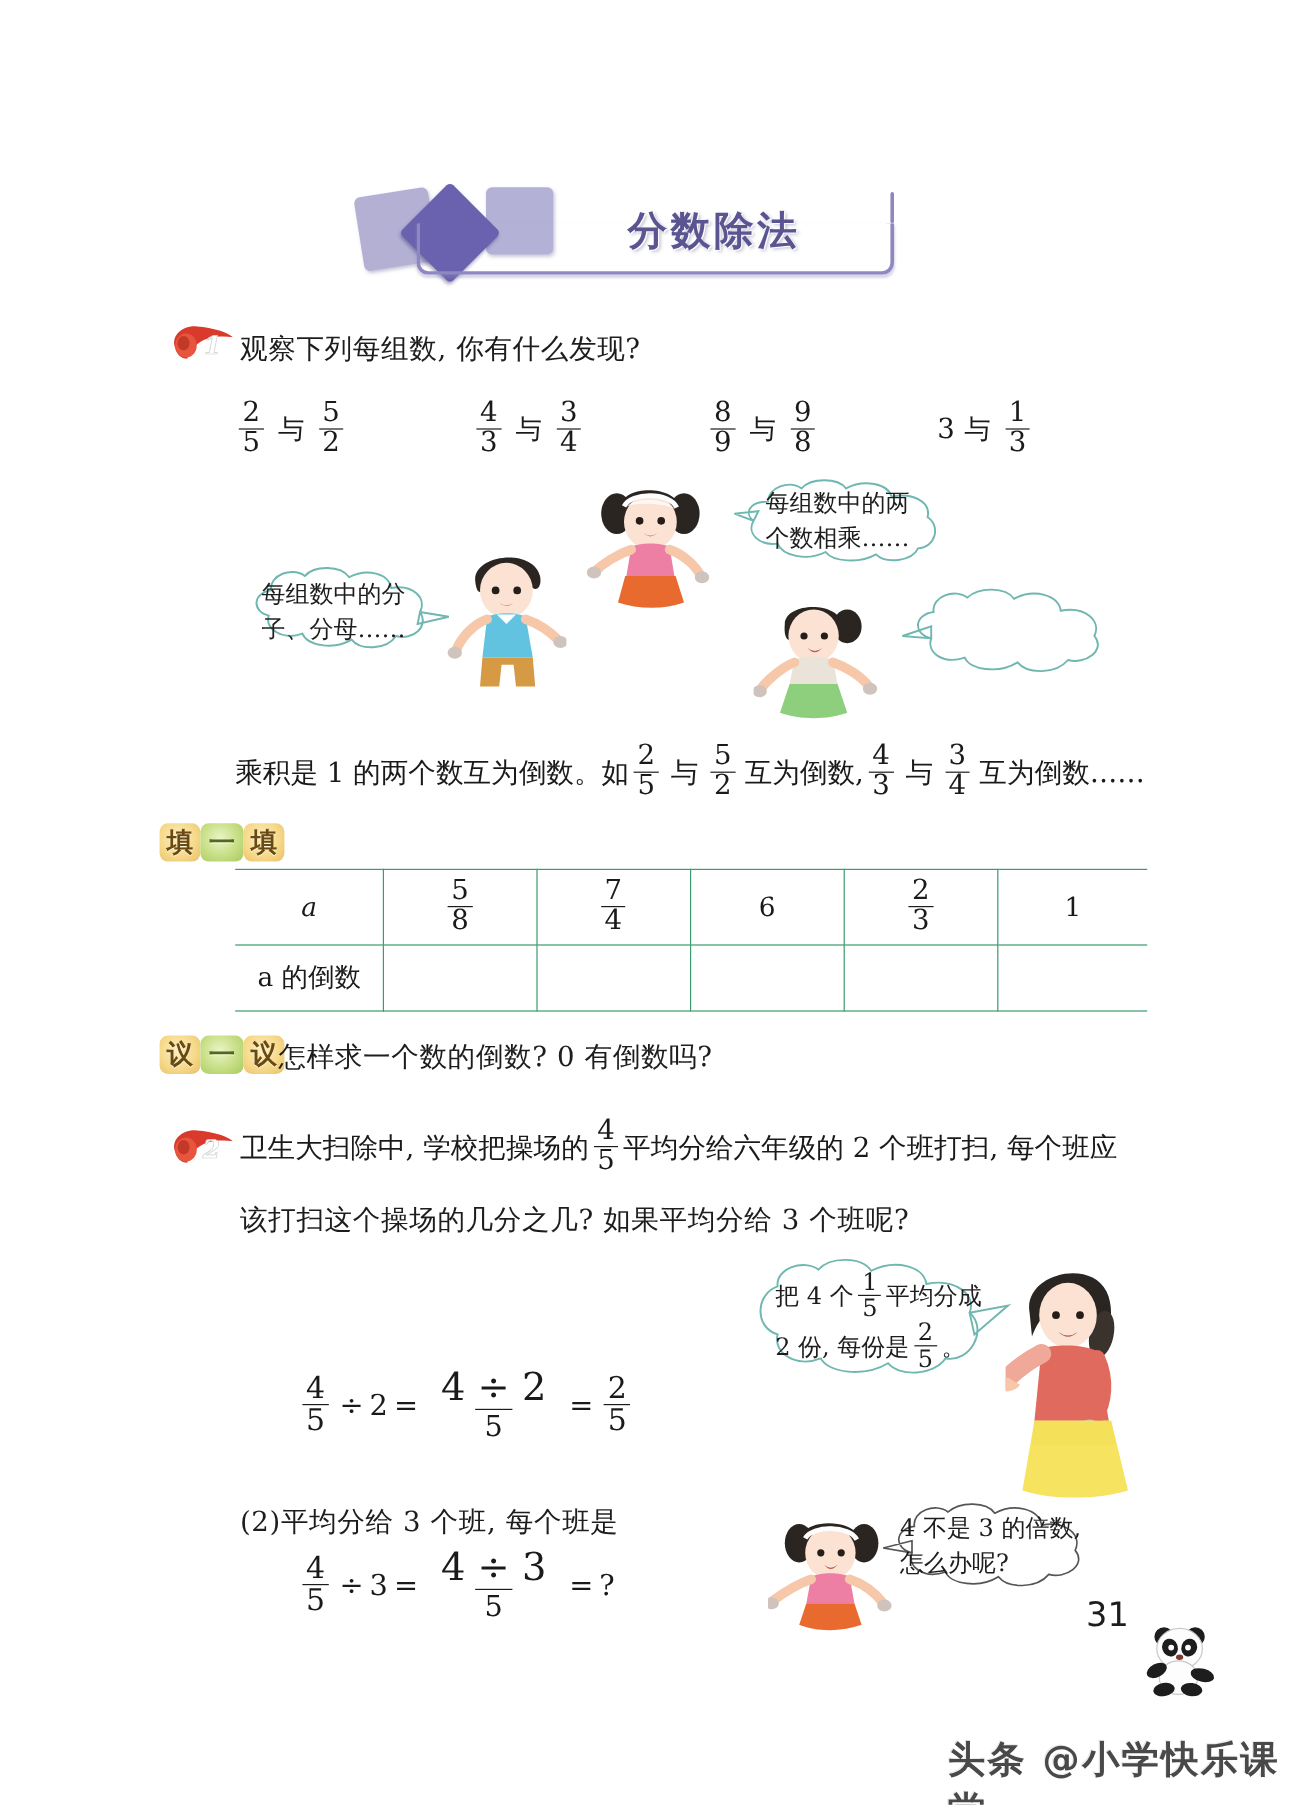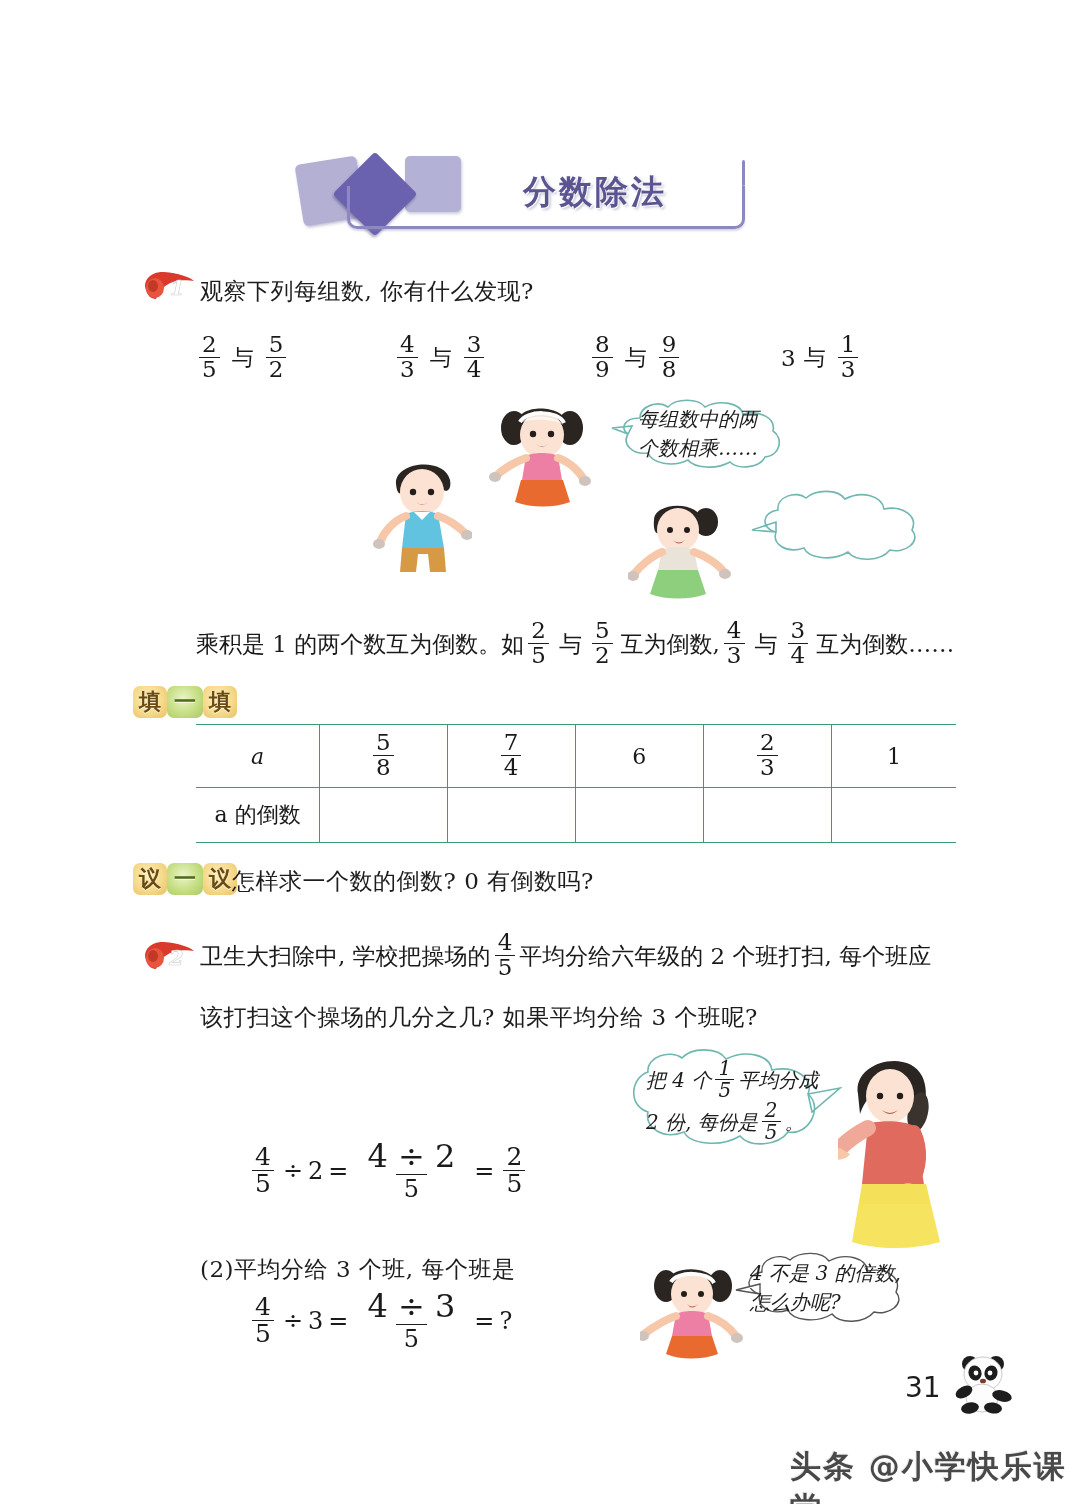--- a/index.html
+++ b/index.html
@@ -47,21 +47,21 @@
   .frac .den{padding:0 3px;font-size:23px;border-top:1.6px solid #1d1d1d;margin-top:1px;}
   .frac.big .num,.frac.big .den{font-size:25px;}
   .frac.sm .num,.frac.sm .den{font-size:20px;}
 
   
   .pair-row{position:absolute;left:195px;top:330px;width:700px;height:62px;}
   .pair{position:absolute;display:flex;align-items:center;font-size:23px;}
   .pair .yu{margin:0 8px;font-size:22px;}
 
   
-  .cloud{position:absolute;font-style:italic;}
+  .cloud{position:absolute;}
   .cloud .cloud-svg{position:absolute;left:0;top:0;}
   .cloud .cloud-text{position:absolute;display:flex;flex-direction:column;justify-content:center;
        font-family:"DejaVu Serif","Liberation Serif",serif;font-size:20px;color:#1d1d1d;line-height:1.45;}
   .cloud .cloud-text .ln{display:flex;align-items:center;white-space:nowrap;}
 
   
   .figure{position:absolute;}
 
   
   .statement{position:absolute;left:196px;top:620px;display:flex;align-items:center;
@@ -85,21 +85,21 @@
   .it{font-style:italic;font-family:"DejaVu Serif","Liberation Serif",serif;}
 
   
   .equation{position:absolute;display:flex;align-items:center;font-size:24px;}
   .equation .op{margin:0 5px;}
   .cfrac{display:inline-flex;flex-direction:column;align-items:center;margin:0 6px;line-height:1;}
   .cfrac .cnum{padding:0 8px 2px 8px;font-size:32px;white-space:nowrap;}
   .cfrac .cden{padding:2px 8px 0 8px;font-size:24px;border-top:1.6px solid #1d1d1d;}
 
   
-  .page-num{position:absolute;left:905px;top:1371px;font-size:28px;font-family:"DejaVu Sans","Liberation Sans",sans-serif;color:#1d1d1d;}
+  .page-num{position:absolute;left:905px;top:1329px;font-size:28px;font-family:"DejaVu Sans","Liberation Sans",sans-serif;color:#1d1d1d;}
   .panda{position:absolute;left:948px;top:1352px;}
 
   
   .watermark{position:absolute;left:790px;top:1446px;
      font-family:"DejaVu Sans","Liberation Sans",sans-serif;
      font-size:31px;font-weight:bold;color:#3a3a3a;letter-spacing:2px;
      text-shadow:1px 1px 0 #ffffff,-1px -1px 0 #e8e8e8;opacity:.92;}
 </style>
 </head>
 <body>
@@ -219,20 +219,33 @@
       <path d="M34 66 C42 62, 58 62, 66 66 L72 100 L30 100 Z" fill="#62c3e0"></path>
       <path d="M42 64 L50 72 L58 64" fill="#ffffff"></path>
       <path d="M34 68 C22 72, 12 84, 8 94" stroke="#f6c7a8" stroke-width="8" fill="none" stroke-linecap="round"></path>
       <path d="M66 68 C78 72, 88 80, 94 86" stroke="#f6c7a8" stroke-width="8" fill="none" stroke-linecap="round"></path>
       <ellipse cx="7" cy="96" rx="6" ry="5" fill="#cfc4bd"></ellipse>
       <ellipse cx="95" cy="87" rx="6" ry="5" fill="#cfc4bd"></ellipse>
       <path d="M30 100 L72 100 L74 124 L58 124 L56 106 L46 106 L44 124 L28 124 Z" fill="#d79a44"></path>
     </svg>
   </div>
 
+  <div class="cloud" style="left:198px;top:470px;width:180px;height:78px;">
+    <svg class="cloud-svg" width="180" height="78" viewBox="0 0 180 78">
+      <path d="M28 22 C26 9, 46 2, 56 10 C64 1, 86 1, 93 11 C108 3, 126 8, 128 20
+               C146 17, 158 28, 152 40 C160 52, 146 64, 132 60
+               C124 72, 102 72, 95 63 C80 72, 58 68, 54 58
+               C38 64, 22 54, 26 43 C12 40, 12 24, 28 22 Z
+               M152 40 L176 44 L150 50 Z" fill="#ffffff" stroke="#6fb7b0" stroke-width="1.6"></path>
+    </svg>
+    <div class="cloud-text" style="left:20px;top:14px;width:140px;height:52px;">
+      <span class="ln">每组数中的分</span>
+      <span class="ln">子、分母……</span>
+    </div>
+  </div>
 
   <div class="figure" style="left:628px;top:492px;">
     <svg width="104" height="108" viewBox="0 0 104 108">
       <ellipse cx="78" cy="30" rx="12" ry="14" fill="#2b2522"></ellipse>
       <path d="M26 28 C26 10, 70 8, 74 28 C76 40, 70 42, 66 38 C58 28, 38 30, 32 40 C28 44, 25 38, 26 28 Z" fill="#2b2522"></path>
       <ellipse cx="50" cy="38" rx="21" ry="22" fill="#fbe2d2"></ellipse>
       <circle cx="42" cy="38" r="3" fill="#241d1a"></circle>
       <circle cx="59" cy="38" r="3" fill="#241d1a"></circle>
       <path d="M45 48 Q51 55 57 48 Q51 53 45 48 Z" fill="#b55a4d"></path>
       <path d="M34 58 C42 54, 58 54, 66 58 L70 78 L30 78 Z" fill="#e9e3da"></path>

